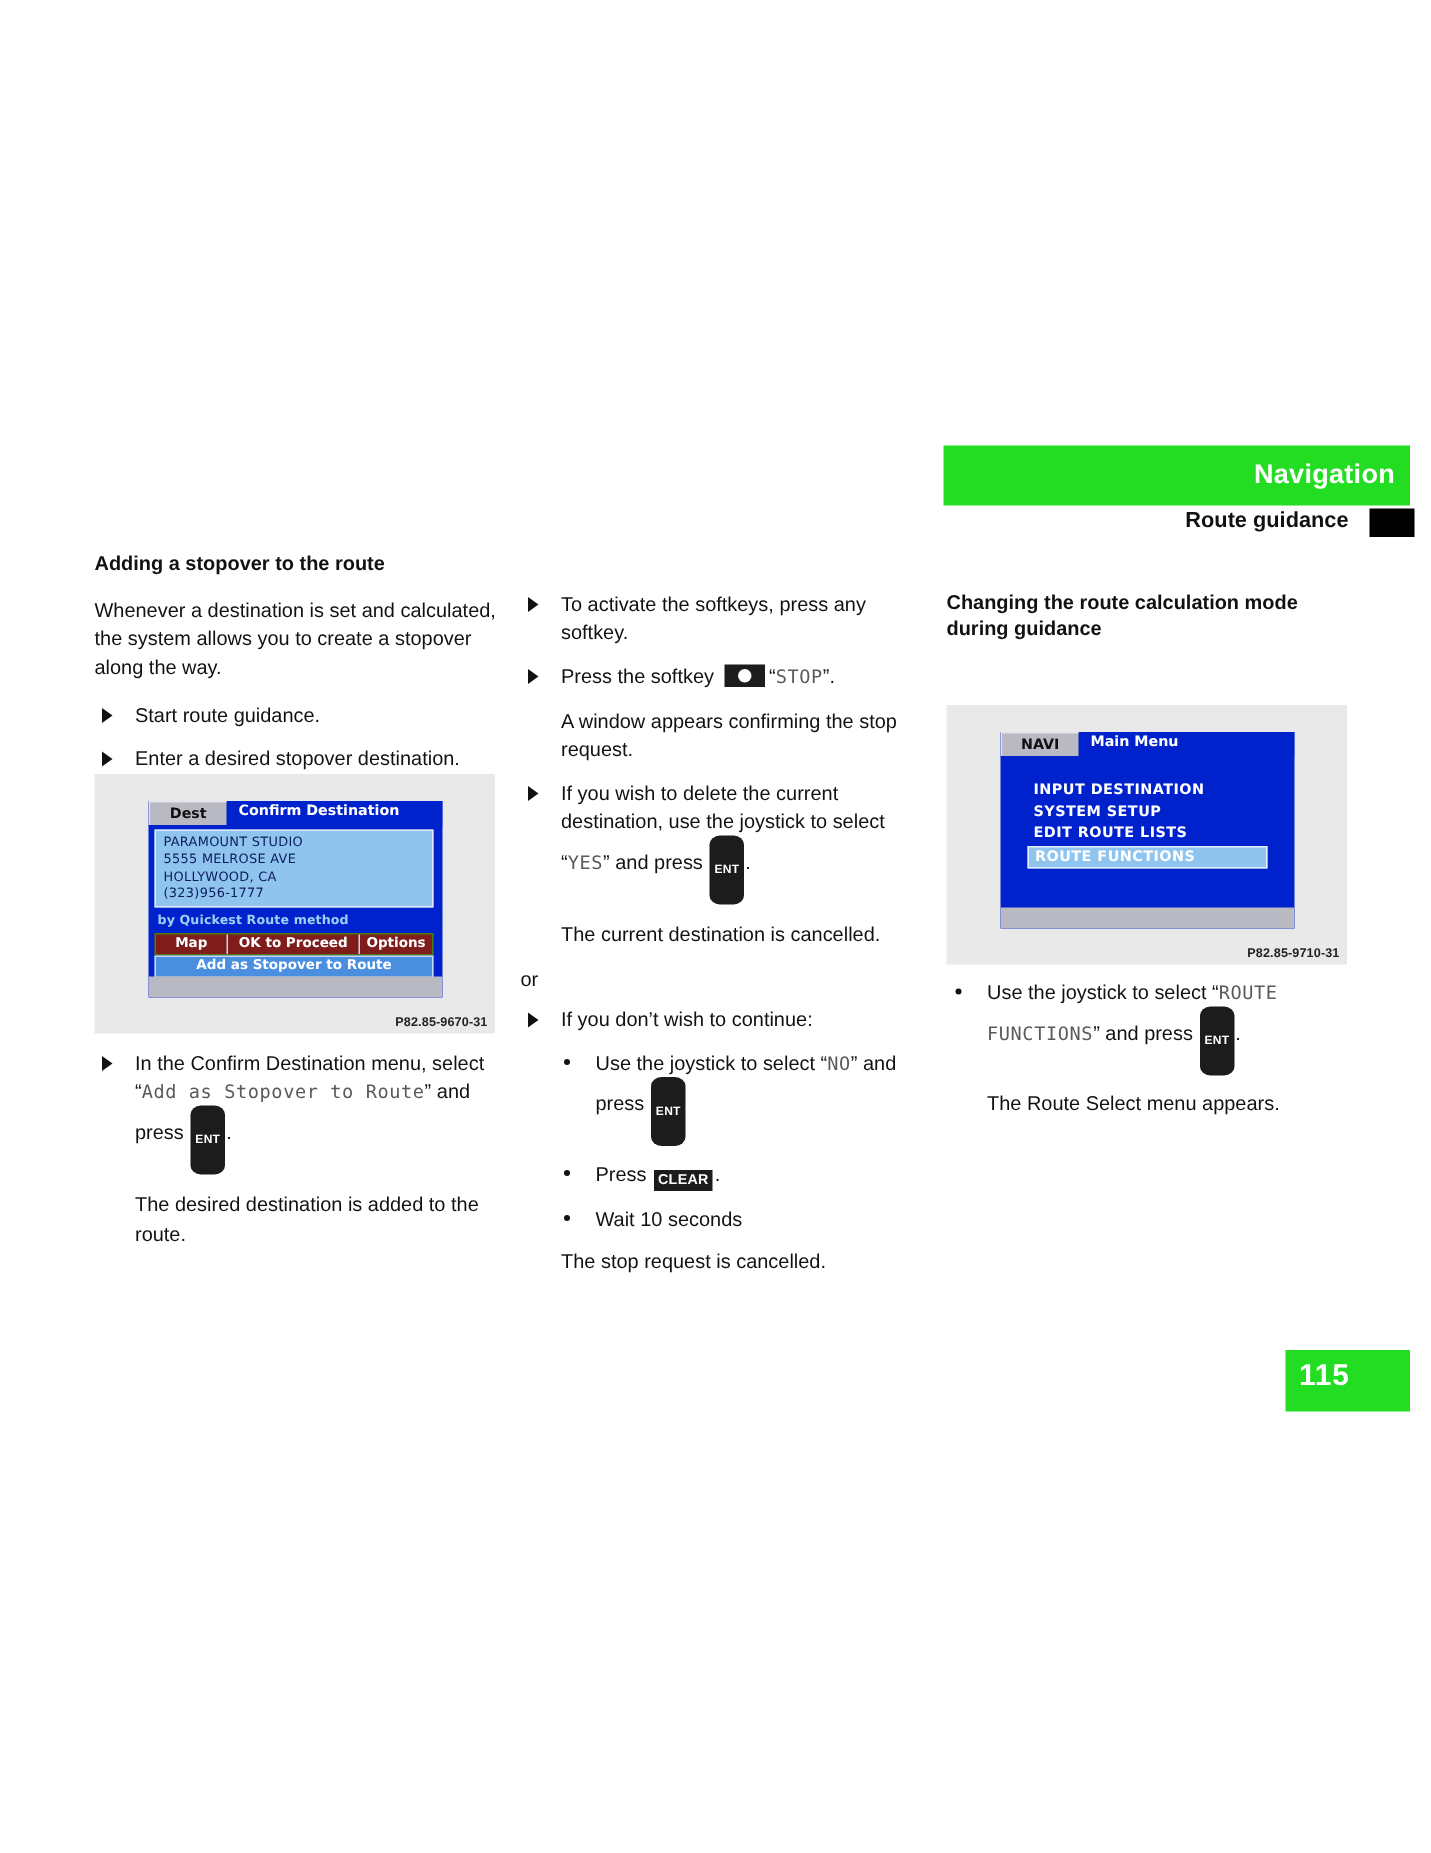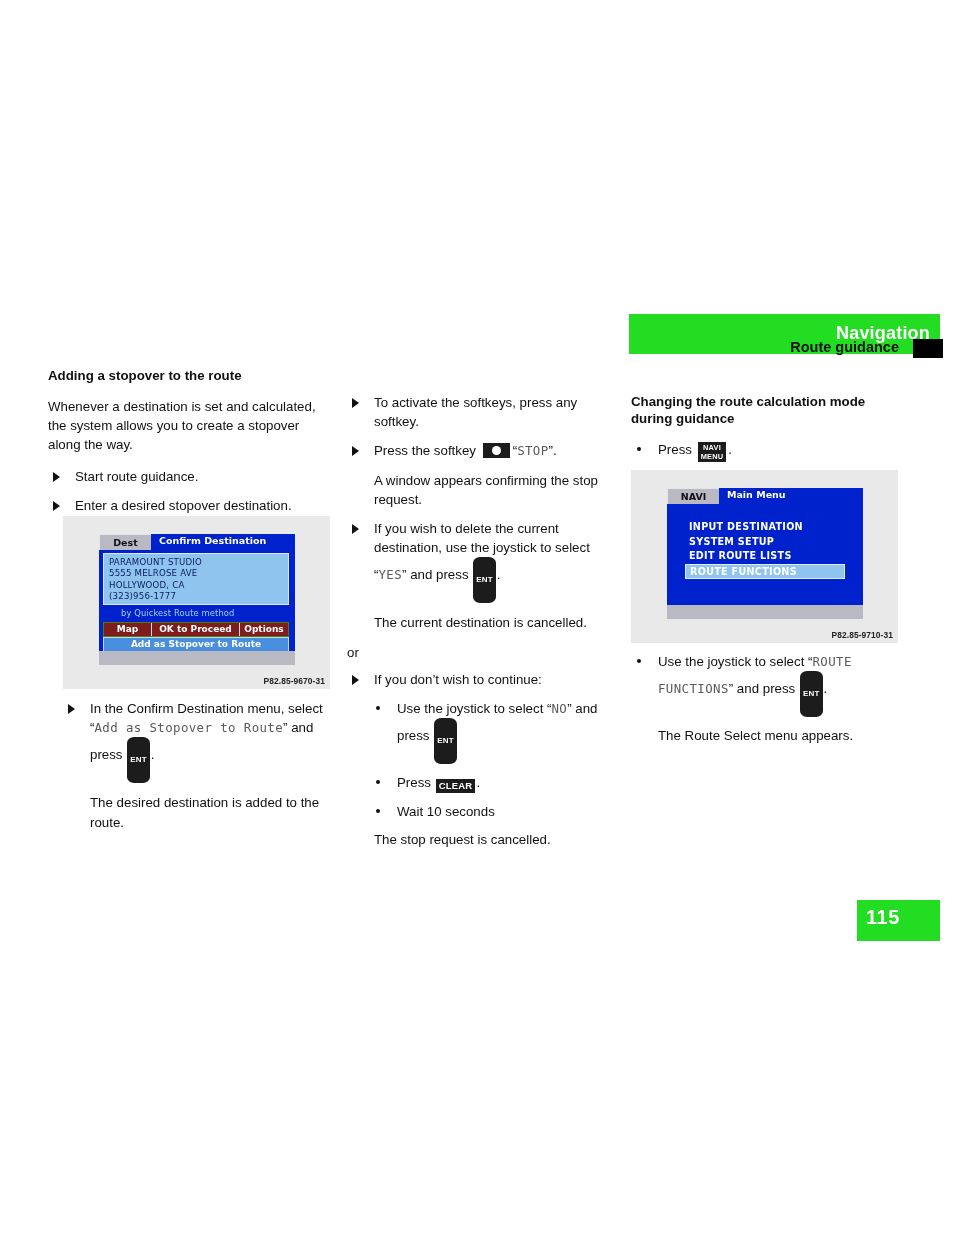--- a/index.html
+++ b/index.html
@@ -13,21 +13,21 @@
     position: relative;
     font-family: "Liberation Sans", sans-serif;
     color: #111111;
     -webkit-font-smoothing: antialiased;
   }
 
   
   #header-band {
     position: absolute;
     left: 629px;
-    top: 314px;
+    top: 297px;
     width: 311px;
     height: 40px;
     background: #22dd22;
   }
   #header-title {
     position: absolute;
     right: 10px;
     top: 9px;
     font-size: 18px;
     font-weight: bold;
@@ -62,21 +62,21 @@
 
   
   .col {
     position: absolute;
     top: 367px;
     width: 278px;
     font-size: 13.3px;
     line-height: 19.2px;
     color: #111111;
   }
-  #col-left   { left: 48px; }
+  #col-left   { left: 63px; }
   #col-mid    { left: 347px; }
   #col-right  { left: 631px; }
 
   h2.section-head {
     margin: 0 0 13px 0;
     font-size: 13.3px;
     font-weight: bold;
     line-height: 17px;
   }
   p.body-par {
@@ -268,23 +268,22 @@
     font-weight: normal;
     line-height: 11.4px;
     letter-spacing: 0.2px;
     white-space: nowrap;
   }
   .scr-method {
     position: absolute;
     left: 6px; top: 74px;
     color: #9ed0f5;
     font-size: 8.4px;
-    font-weight: normal;
+    font-weight: bold;
     letter-spacing: 0.1px;
-    margin-left: 16px;
   }
   .scr-softrow {
     position: absolute;
     left: 4px; top: 88px;
     width: 186px;
     height: 15px;
     display: flex;
     background: #7f1d1d;
     border: 1px solid #4d7c0f;
     box-sizing: border-box;
@@ -470,24 +469,20 @@
     <span>Wait 10 seconds</span>
   </div>
 
   <div class="sub-note">The stop request is cancelled.</div>
 </div>
 
 <div class="col" id="col-right" style="top:393px;">
 
   <h2 class="section-head">Changing the route calculation mode during guidance</h2>
 
-  <div class="subitem" style="padding-left:27px;">
-    <span class="dot" style="left:6px;"></span>
-    <span>Press </span><span class="key-navimenu"><span>NAVI</span><br><span>MENU</span></span><span>.</span>
-  </div>
 </div>
 
 <div class="figure" id="figure-right">
   <div class="screen">
     <div class="scr-titlebar">
       <div class="scr-tab">NAVI</div>
       <div class="scr-tab-title">Main Menu</div>
     </div>
     <div class="scr-menu">
       <div class="mi">INPUT DESTINATION</div>

